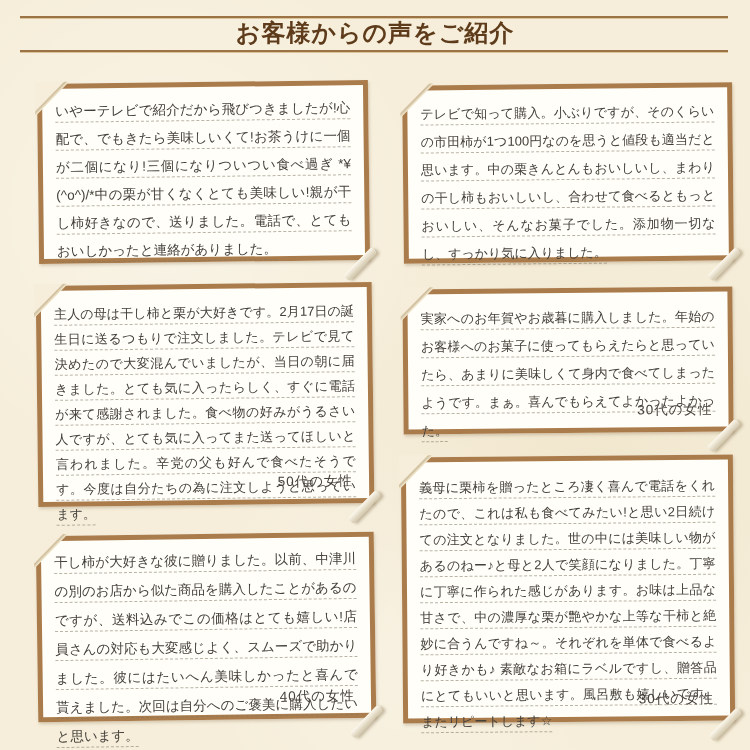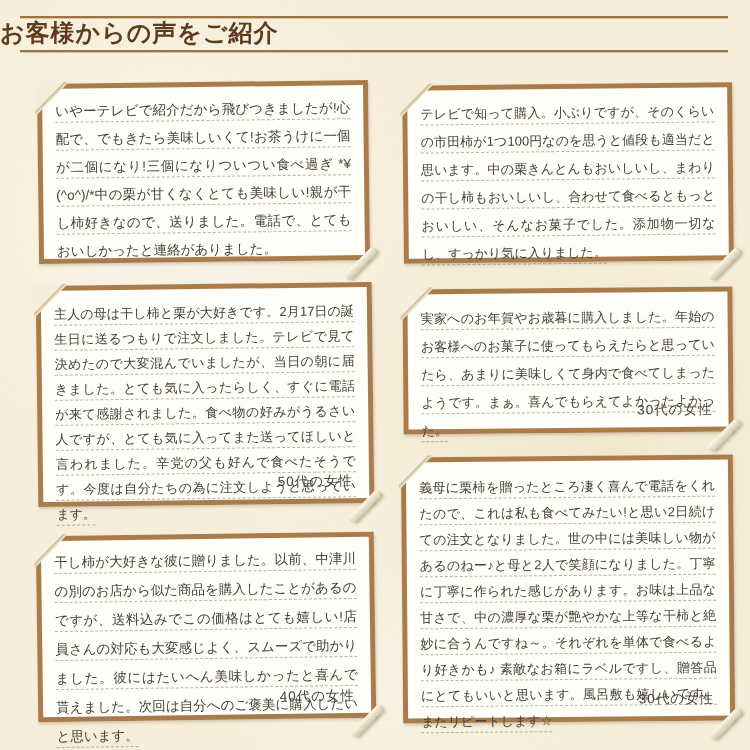--- a/index.html
+++ b/index.html
@@ -9,21 +9,21 @@
     background:
       radial-gradient(circle at 22% 28%, rgba(255,255,255,.35) 0, rgba(255,255,255,0) 34%),
       radial-gradient(circle at 78% 62%, rgba(232,218,184,.35) 0, rgba(232,218,184,0) 40%),
       radial-gradient(circle at 55% 85%, rgba(255,255,255,.25) 0, rgba(255,255,255,0) 30%),
       #f6eeda;
   }
   .rule{position:absolute;left:20px;right:22px;height:2px;background:#9c7345;box-shadow:0 1px 0 #dcc49a;}
   #rule-top{top:16px;}
   #rule-bottom{top:50px;}
   .page-title{
-    position:absolute;top:19px;left:0;width:100%;margin:0;text-align:left;
+    position:absolute;top:19px;left:0;width:100%;margin:0;text-align:center;
     font-size:24px;font-weight:bold;color:#5e3b1b;letter-spacing:1px;line-height:28px;
   }
   .card{
     position:absolute;box-sizing:border-box;background:#fffef8;
     border:5px solid #ab7c4b;box-shadow:1px 2px 3px rgba(120,90,55,.25);
   }
   .card-text{
     padding:0 13px;color:#44403a;text-align:justify;
     text-decoration:underline;text-decoration-style:dashed;
     text-decoration-color:rgba(128,118,98,.55);text-decoration-thickness:1px;

